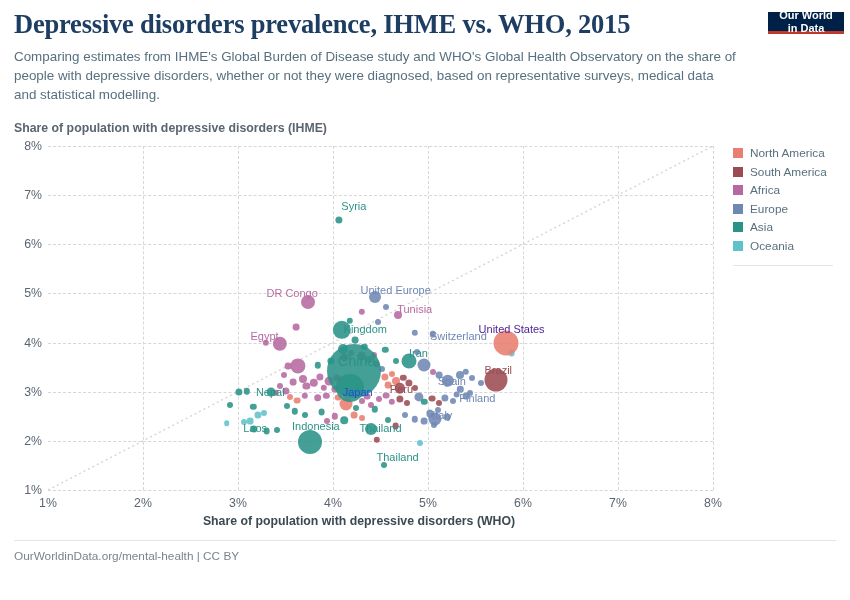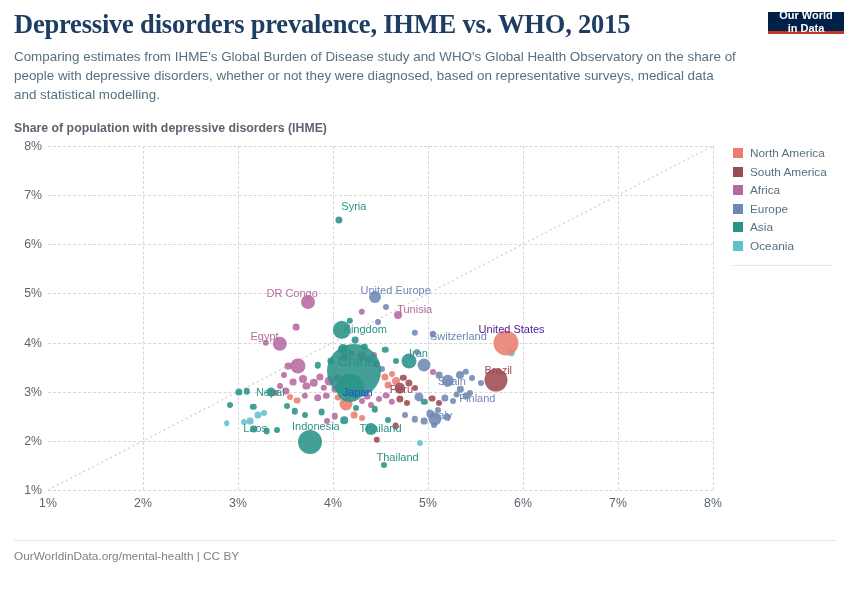--- a/index.html
+++ b/index.html
@@ -112,20 +112,21 @@
     <h1 class="title">Depressive disorders prevalence, IHME vs. WHO, 2015</h1>
     <p class="subtitle">Comparing estimates from IHME's Global Burden of Disease study and WHO's Global Health Observatory on the share of people with depressive disorders, whether or not they were diagnosed, based on representative surveys, medical data and statistical modelling.</p>
   </div>
 
   <div class="logo">
     <span>Our World</span>
     <span>in Data</span>
   </div>
 
   <div class="y-axis-title">Share of population with depressive disorders (IHME)</div>
+  <div class="x-axis-title">Share of population with depressive disorders (WHO)</div>
 
   <div class="plot" id="plot">
     <svg class="diag" id="diag-svg" viewBox="0 0 665 344" preserveAspectRatio="none">
         <line x1="0" y1="344" x2="665" y2="0" stroke="#d9d2d6" stroke-width="1.4" stroke-dasharray="2,3"></line>
       </svg>
   <div class="grid-line" style="top: 344px;"></div>
       <div class="ytick" style="top: 344px;">1%</div>
       <div class="grid-line" style="top: 294.857px;"></div>
       <div class="ytick" style="top: 294.857px;">2%</div>
       <div class="grid-line" style="top: 245.714px;"></div>

